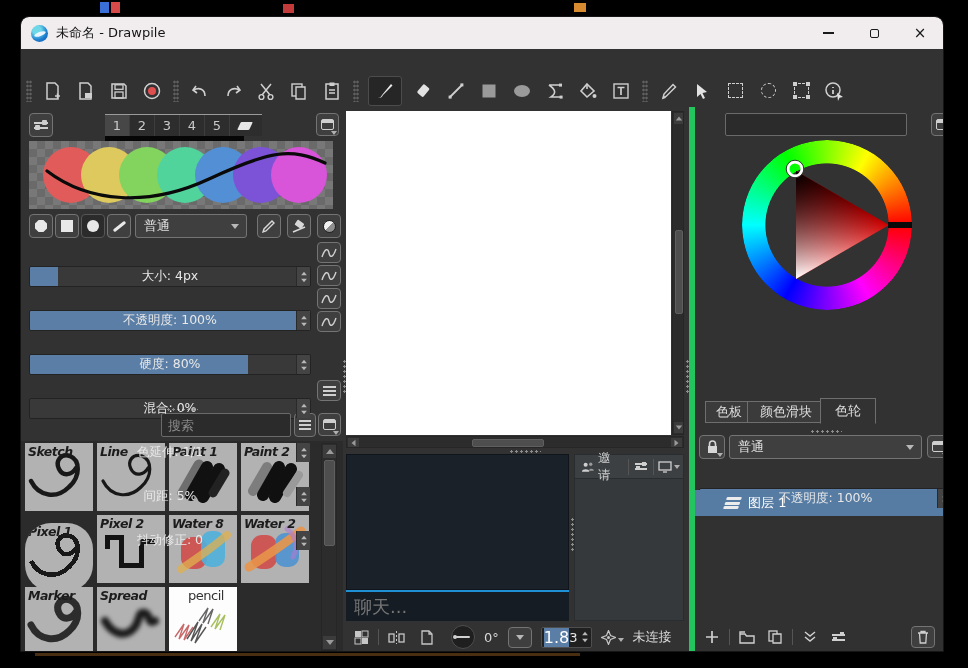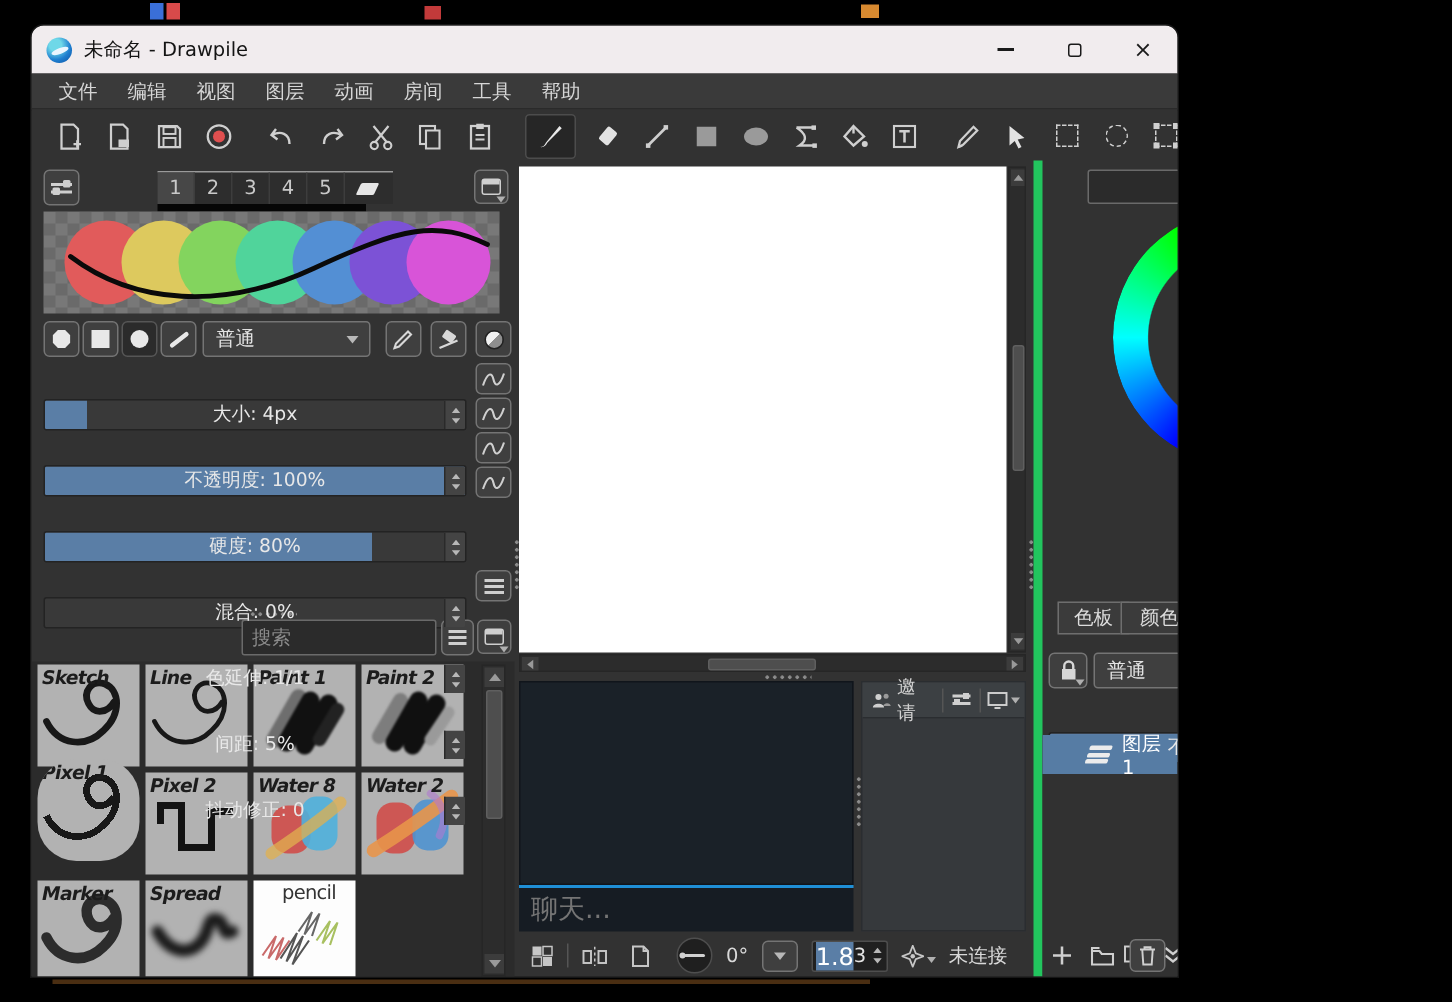--- a/index.html
+++ b/index.html
@@ -8,21 +8,21 @@
     --panel:#3a3a3a;
     --btnbg:#3f3f3f;
     --btnbr:#747474;
     --txt:#e2e2e2;
     --icon:#cfcfcf;
   }
   *{margin:0;padding:0;box-sizing:border-box;font-family:"DejaVu Sans","Liberation Sans",sans-serif;}
   html,body{background:#000;}
   .stage{position:relative;width:968px;height:668px;background:#000;overflow:hidden;}
   .abs{position:absolute;}
-  .window{position:absolute;left:20px;top:16px;width:766px;height:636px;background:var(--dock);
+  .window{position:absolute;left:20px;top:16px;width:924px;height:636px;background:var(--dock);
           border-radius:9px 9px 0 0;border:1px solid #161616;overflow:hidden;}
   
   .titlebar{position:absolute;left:0;top:0;right:0;height:32px;background:#f1ecee;border-radius:8px 8px 0 0;
             display:flex;align-items:center;padding-left:10px;color:#141414;font-size:13px;}
   .applogo{width:17px;height:17px;border-radius:50%;background:radial-gradient(circle at 35% 30%,#6fd8e8 0 25%,#1f7fd0 60%,#0b4fa0 100%);
            margin-right:8px;position:relative;overflow:hidden;}
   .applogo::after{content:"";position:absolute;left:3px;top:7px;width:12px;height:4px;background:#eaf6ff;border-radius:50%;transform:rotate(-20deg);}
   .wctrls{position:absolute;right:0;top:0;height:32px;display:flex;}
   .wc{width:46px;height:32px;display:flex;align-items:center;justify-content:center;color:#1a1a1a;}
   .wc .minbar{width:11px;height:1.5px;background:#1a1a1a;}
@@ -115,30 +115,20 @@
           </div>
         <div class="wc">
             <div class="maxbox"></div>
           </div>
         <div class="wc close">
             <span>×</span>
           </div>
       </div>
     </div>
 
-    <div class="menubar">
-      <div class="menuitem">文件</div>
-      <div class="menuitem">编辑</div>
-      <div class="menuitem">视图</div>
-      <div class="menuitem">图层</div>
-      <div class="menuitem">动画</div>
-      <div class="menuitem">房间</div>
-      <div class="menuitem">工具</div>
-      <div class="menuitem">帮助</div>
-    </div>
 
     <div class="toolbar">
       <div class="tbdrag"></div>
       <div class="tb">
           <svg width="20" height="20" viewBox="0 0 20 20">
             <path d="M4 2 h8 l3 3 v13 h-11 z" fill="none" stroke="#cfcfcf" stroke-width="1.5"></path>
             <path d="M12 15 h5 M14.5 12.5 v5" stroke="#cfcfcf" stroke-width="1.5"></path>
           </svg>
         </div>
       <div class="tb">
@@ -476,21 +466,21 @@
         <div class="cell" style="left:220px;top:2px;">
           <svg width="68" height="68" style="filter:blur(.6px);">
               <path d="M12 48 L26 24" stroke="#7d7d7d" stroke-width="10" stroke-linecap="round"></path>
               <path d="M22 52 L38 24" stroke="#101010" stroke-width="12" stroke-linecap="round"></path>
               <path d="M34 54 L50 26" stroke="#101010" stroke-width="12" stroke-linecap="round"></path>
               <path d="M46 50 L58 32" stroke="#9a9a9a" stroke-width="8" stroke-linecap="round"></path>
             </svg>
           <span class="bl">Paint 2</span>
         </div>
 
-        <div class="cell" style="left:4px;top:65px;border-radius:26px;">
+        <div class="cell" style="left:4px;top:82px;border-radius:26px;">
           <svg width="68" height="68" style="shape-rendering:crispedges;">
               <path d="M6 38 C14 54 32 56 44 44 C56 33 55 17 45 13 C36 10 30 18 34 26 C38 34 47 32 51 25" fill="none" stroke="#181818" stroke-width="4.5"></path>
             </svg>
           <span class="bl">Pixel 1</span>
         </div>
         <div class="cell" style="left:76px;top:74px;">
           <svg width="68" height="68" style="shape-rendering:crispedges;">
               <path d="M10 34 v-12 h14 v28 h20 v-24 h14" fill="none" stroke="#131313" stroke-width="5"></path>
             </svg>
           <span class="bl">Pixel 2</span>

